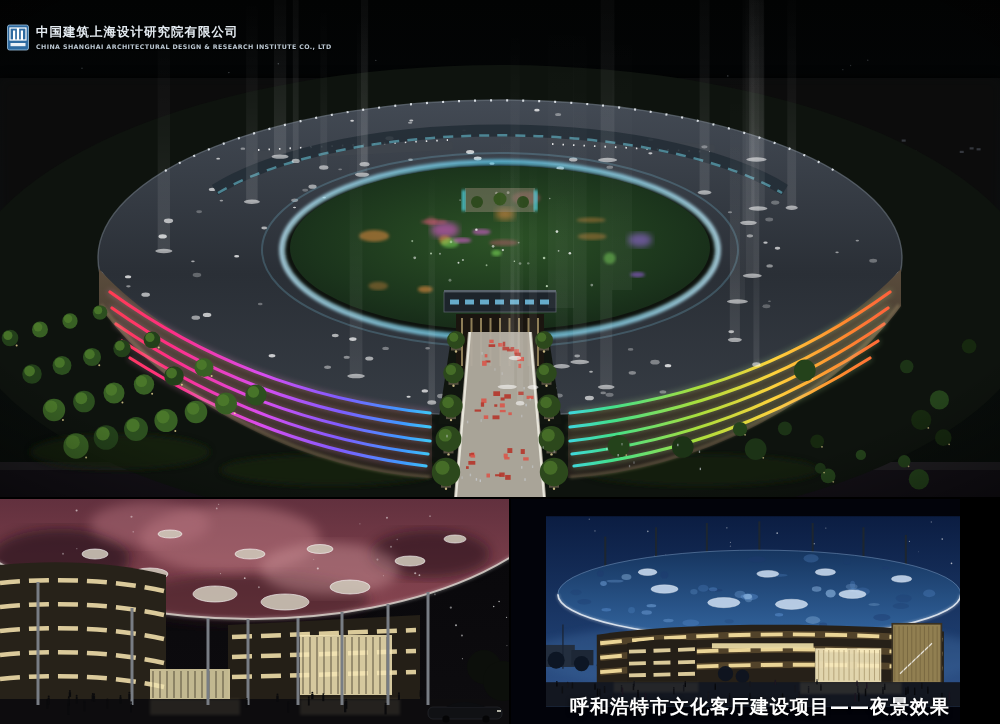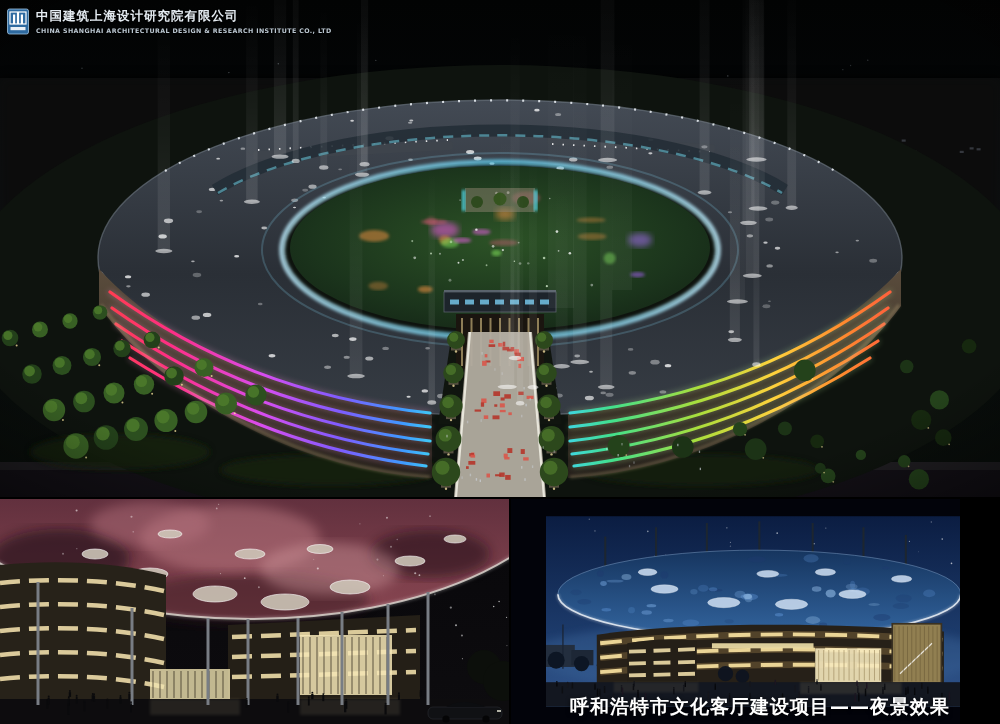--- a/index.html
+++ b/index.html
@@ -4,21 +4,21 @@
 <style>
   html,body{margin:0;padding:0;background:#000;}
   .board{position:relative;width:1000px;height:724px;background:#000;overflow:hidden;
          font-family:"DejaVu Sans", sans-serif;}
   .panel{position:absolute;overflow:hidden;background:#02030a;}
   .panel-main{left:0;top:0;width:1000px;height:497px;}
   .panel-bl{left:0;top:499px;width:509px;height:225px;}
   .panel-br{left:511px;top:499px;width:414px;height:225px;padding-left:35px;}
   .panel svg{display:block;width:100%;height:100%;}
 
-  .logo{position:absolute;left:7px;top:8px;display:flex;gap:7px;align-items:flex-start;z-index:9;}
+  .logo{position:absolute;left:7px;top:24px;display:flex;gap:7px;align-items:flex-start;z-index:9;}
   .logo-mark{display:block;line-height:0;}
   .logo-zh{font-size:12.5px;font-weight:bold;letter-spacing:1px;color:#e4ebf1;
            text-shadow:0 1px 2px rgba(0,0,0,.9);white-space:nowrap;}
   .logo-en{font-size:6.3px;font-weight:bold;letter-spacing:.4px;color:#bcc8d2;margin-top:2px;
            text-shadow:0 1px 1px rgba(0,0,0,.9);white-space:nowrap;}
 
   .caption{position:absolute;right:10px;bottom:4px;z-index:9;color:#ffffff;font-weight:bold;
            font-size:19px;letter-spacing:1px;text-shadow:0 1px 4px rgba(0,0,0,.85);white-space:nowrap;}
 
   .stripeL{fill:none;stroke:url(#gradL);stroke-width:3.2;stroke-linecap:round;

